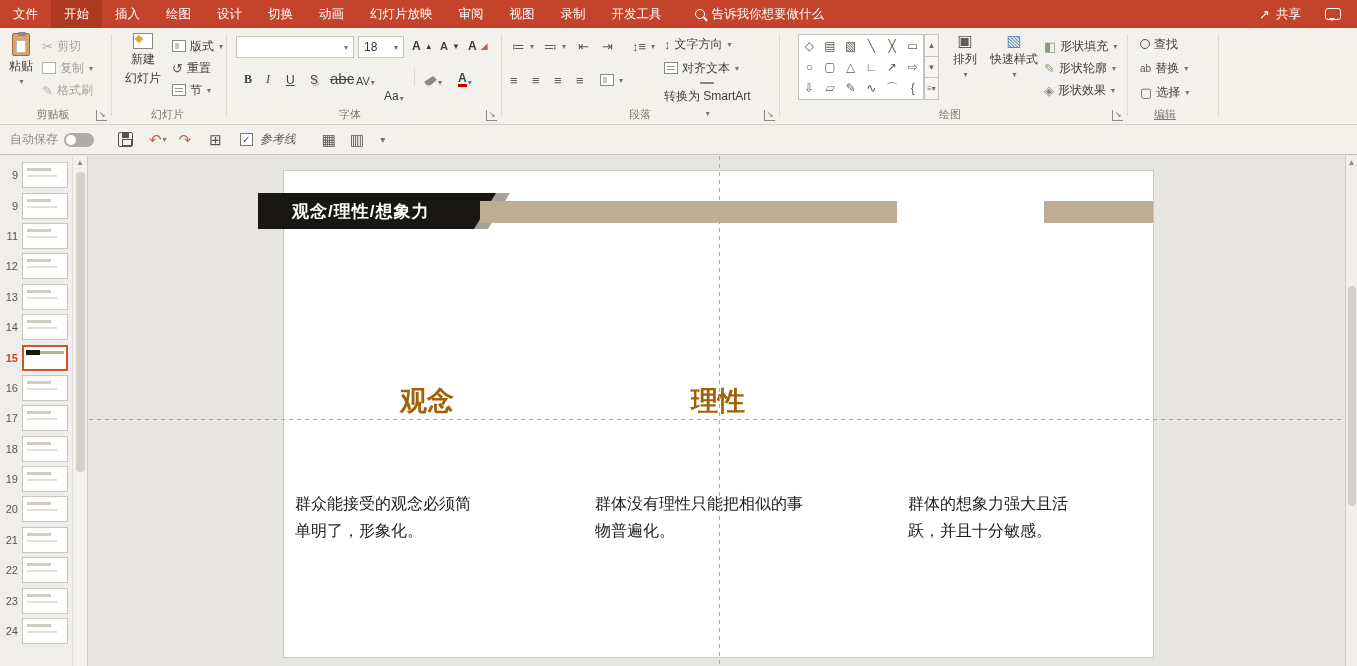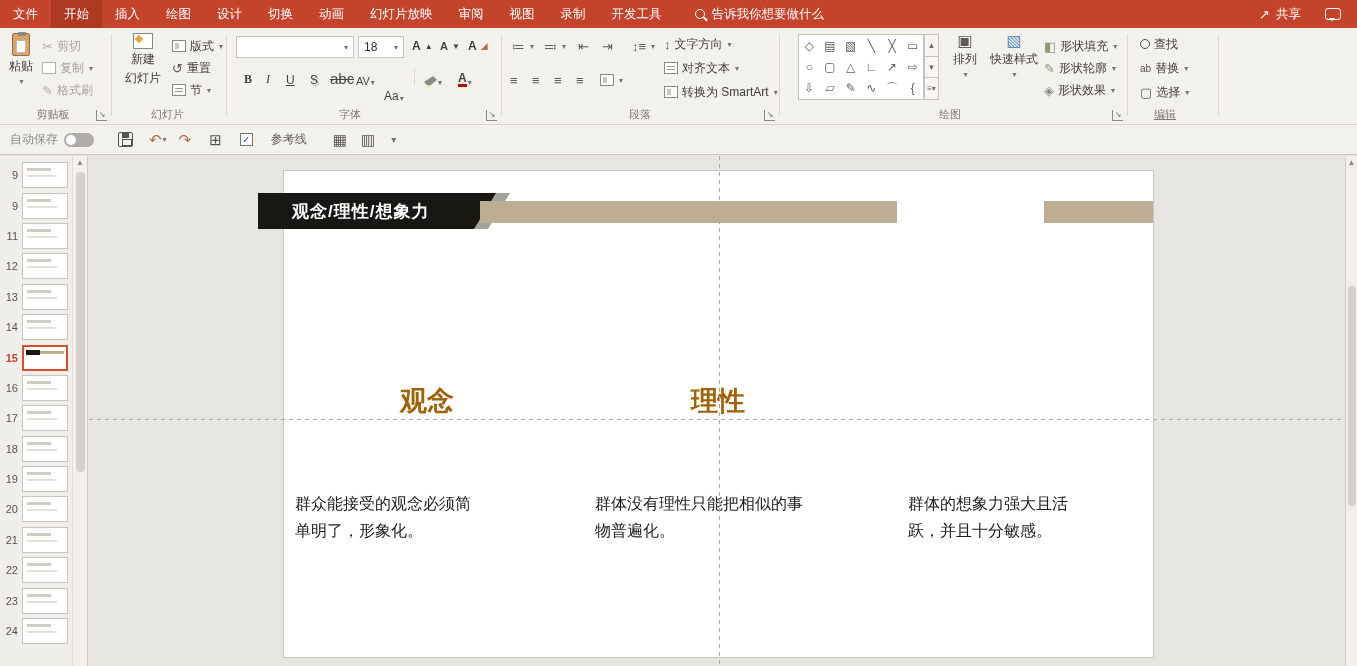--- a/index.html
+++ b/index.html
@@ -282,21 +282,21 @@
   <div class="srow" style="left:664px; top:6px;">
     <span class="gicon">↕</span>
     <span>文字方向</span>
       <span class="dd">▾</span>
   </div>
   <div class="srow" style="left:664px; top:30px;">
     <span class="micon lines"></span>
     <span>对齐文本</span>
       <span class="dd">▾</span>
   </div>
-  <div class="srow" style="left:664px; top:54px;">
+  <div class="srow" style="left:664px; top:54px;flex-direction:column;">
     <span class="micon layout"></span>
     <span>转换为 SmartArt</span>
       <span class="dd">▾</span>
   </div>
   <div class="glabel" style="left:600px; width:80px;">段落</div>
   <div class="launcher" style="left:764px;">↘</div>
   <div class="gsep" style="left:779px;"></div>
 
   <div class="shape-gallery">
       <span class="shape-glyph">◇</span>
@@ -372,21 +372,21 @@
 
 <div class="qatbar">
   <span style="margin-left:10px; color:#8E8C89;">自动保存</span>
   <span class="toggle" style="margin-left:6px;"></span>
   <span class="floppy" style="margin-left:24px;"></span>
   <span class="qicon" style="margin-left:16px; color:#B56A4A;">↶</span>
   <span class="dd">▾</span>
   <span class="qicon" style="margin-left:12px; color:#B56A4A;">↷</span>
   <span class="qicon" style="margin-left:18px;">⊞</span>
   <span class="checkbox" style="margin-left:18px;">✓</span>
-  <span style="margin-left:18px;">参考线</span>
+  <span style="margin-left:7px;font-style:italic;">参考线</span>
   <span class="qicon" style="margin-left:26px;">▦</span>
   <span class="qicon" style="margin-left:14px;">▥</span>
   <span class="dd" style="margin-left:16px; font-size:10px;">▾</span>
 </div>
 
 <div class="workspace">
 
   <div class="thumb-panel">
     <div class="thumb-list">
   <div class="thumb-row">

